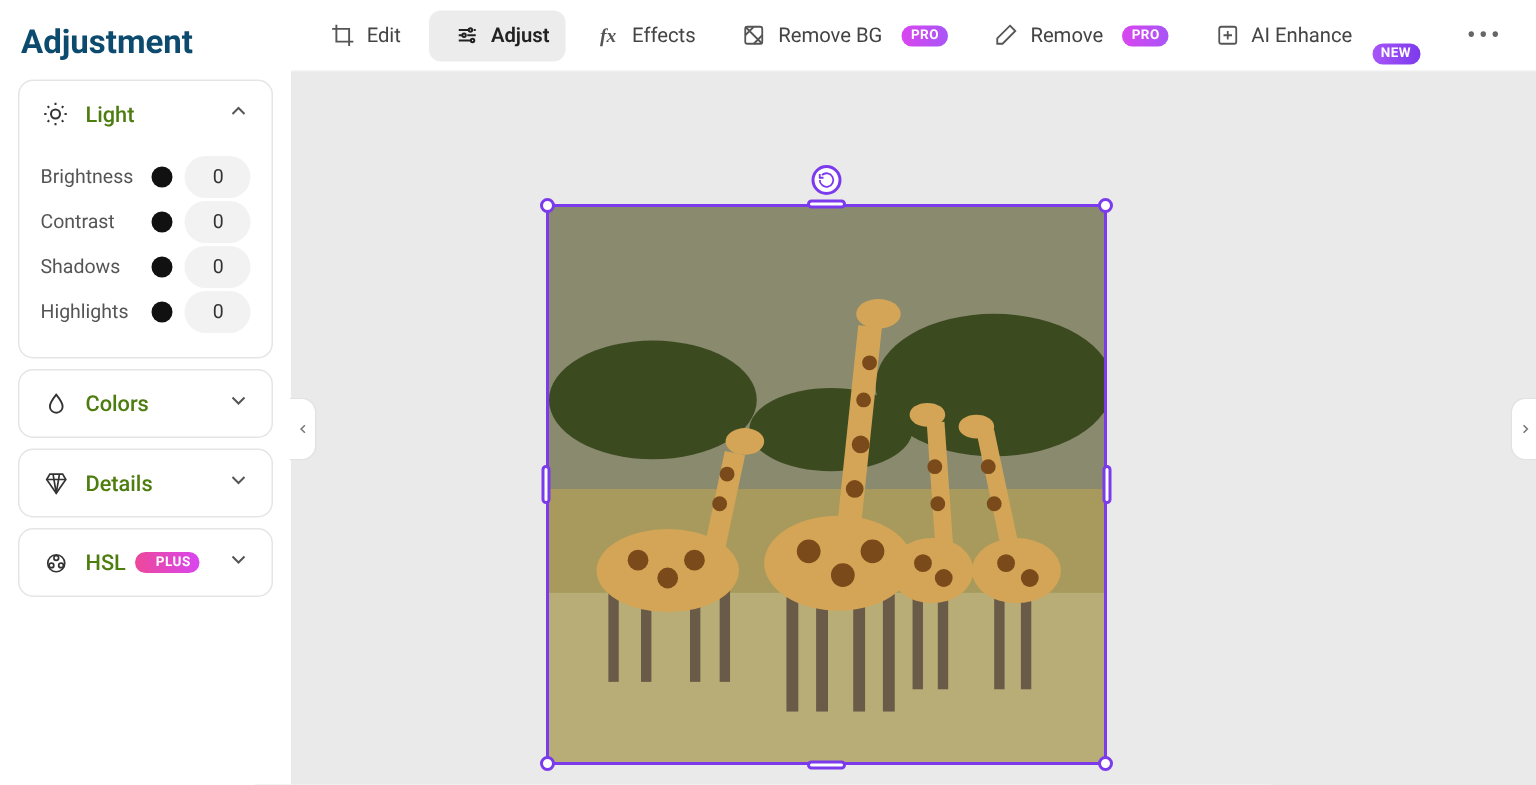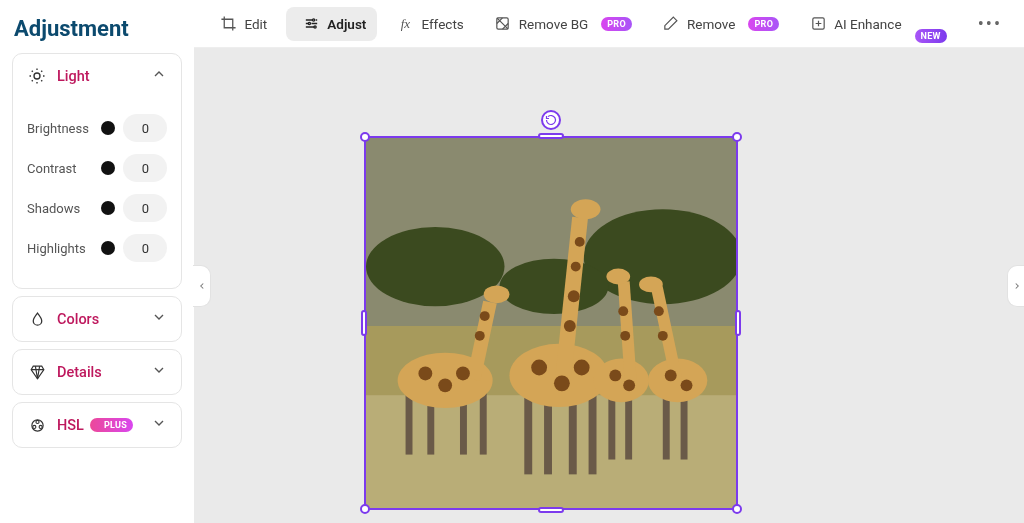--- a/index.html
+++ b/index.html
@@ -5,42 +5,42 @@
 * { box-sizing: border-box; margin: 0; padding: 0; }
 body { font-family: -apple-system, BlinkMacSystemFont, "Segoe UI", Roboto, sans-serif; background: #f5f5f5; width: 1024px; height: 523px; overflow: hidden; display: flex; }
 
 
 .sidebar { width: 311px; background: #fff; padding: 12px 12px 0 12px; display: flex; flex-direction: column; }
 .sidebar-title { font-size: 22px; font-weight: 700; color: #0c4a6e; padding: 4px 0 12px 2px; }
 
 .panel { border: 1px solid #e5e5e5; border-radius: 10px; margin-bottom: 7px; background: #fff; }
 .panel-header { display: flex; align-items: center; padding: 12px 14px; cursor: pointer; }
 .panel-header .icon { width: 20px; height: 20px; margin-right: 10px; display: flex; align-items: center; justify-content: center; }
-.panel-header .label { font-size: 14.5px; color: #be185d; font-weight: 500; }
+.panel-header .label { font-size: 14.5px; color: #4d7c0f; font-weight: 500; }
 .panel-header .chev { margin-left: auto; }
 .panel-body { padding: 4px 14px 14px 14px; }
 
-.slider-row { display: flex; align-items: center; margin: 12px 0; }
+.slider-row { display: flex; align-items: center; margin: 2px 0; }
 .slider-label { width: 78px; font-size: 13px; color: #555; }
 .slider-track { flex: 1; position: relative; height: 20px; display: flex; align-items: center; margin-right: 12px; }
 .slider-track .rail { position: absolute; left: 0; right: 0; height: 3px; background: #ddd; border-radius: 2px; }
 .slider-track .rail-fill { position: absolute; left: 0; width: 50%; height: 3px; background: #333; border-radius: 2px; }
 .slider-track .thumb { position: absolute; left: 50%; transform: translateX(-50%); width: 14px; height: 14px; background: #111; border-radius: 50%; }
 .slider-value { width: 44px; height: 28px; background: #f2f2f2; border-radius: 14px; display: flex; align-items: center; justify-content: center; font-size: 13px; color: #333; }
 
 .badge { font-size: 9px; font-weight: 700; padding: 2px 6px; border-radius: 8px; color: #fff; margin-left: 6px; letter-spacing: 0.3px; text-align: right; }
 .badge.pro  { background: linear-gradient(90deg,#d946ef,#a855f7); }
 .badge.plus { background: linear-gradient(90deg,#ec4899,#d946ef); padding-left: 14px; }
 .badge.new  { background: linear-gradient(90deg,#a855f7,#7c3aed); margin-top: 24px; }
 
 
 .main { flex: 1; display: flex; flex-direction: column; position: relative; }
 .toolbar { height: 48px; background: #fff; border-bottom: 1px solid #eee; display: flex; align-items: center; padding: 0 14px; gap: 8px; }
 .tbtn { display: flex; align-items: center; gap: 7px; padding: 8px 11px; border-radius: 8px; font-size: 13.5px; color: #444; cursor: pointer; }
-.tbtn .ticon { width: 18px; height: 18px; display:flex; align-items:center; justify-content:center; }
+.tbtn .ticon { width: 18px; height: 18px; display:flex; align-items:center; justify-content:center;font-weight:bold; }
 .tbtn.active { background: #ececec; font-weight: 600; color:#222;padding-left:16px; }
 .tbtn .label { white-space: nowrap; }
 .more { margin-left: 4px; font-size: 18px; letter-spacing: 2px; color: #666; cursor:pointer; padding:4px 8px; }
 
 .canvas-area { flex: 1; background: #eaeaea; position: relative; }
 .expand-left { position: absolute; left: -1px; top: 50%; transform: translateY(-50%); width: 18px; height: 42px; background:#fff; border:1px solid #e2e2e2; border-left:none; border-radius: 0 10px 10px 0; display:flex; align-items:center; justify-content:center; cursor:pointer; }
 .expand-right { position: absolute; right: -1px; top: 50%; transform: translateY(-50%); width: 18px; height: 42px; background:#fff; border:1px solid #e2e2e2; border-right:none; border-radius: 10px 0 0 10px; display:flex; align-items:center; justify-content:center; cursor:pointer; }
 
 .selection { position: absolute; left: 170px; top: 88px; width: 374px; height: 374px; border: 2px solid #7c3aed; }
 .sel-handle { position: absolute; width: 10px; height: 10px; background:#fff; border:2px solid #7c3aed; border-radius:50%; }

